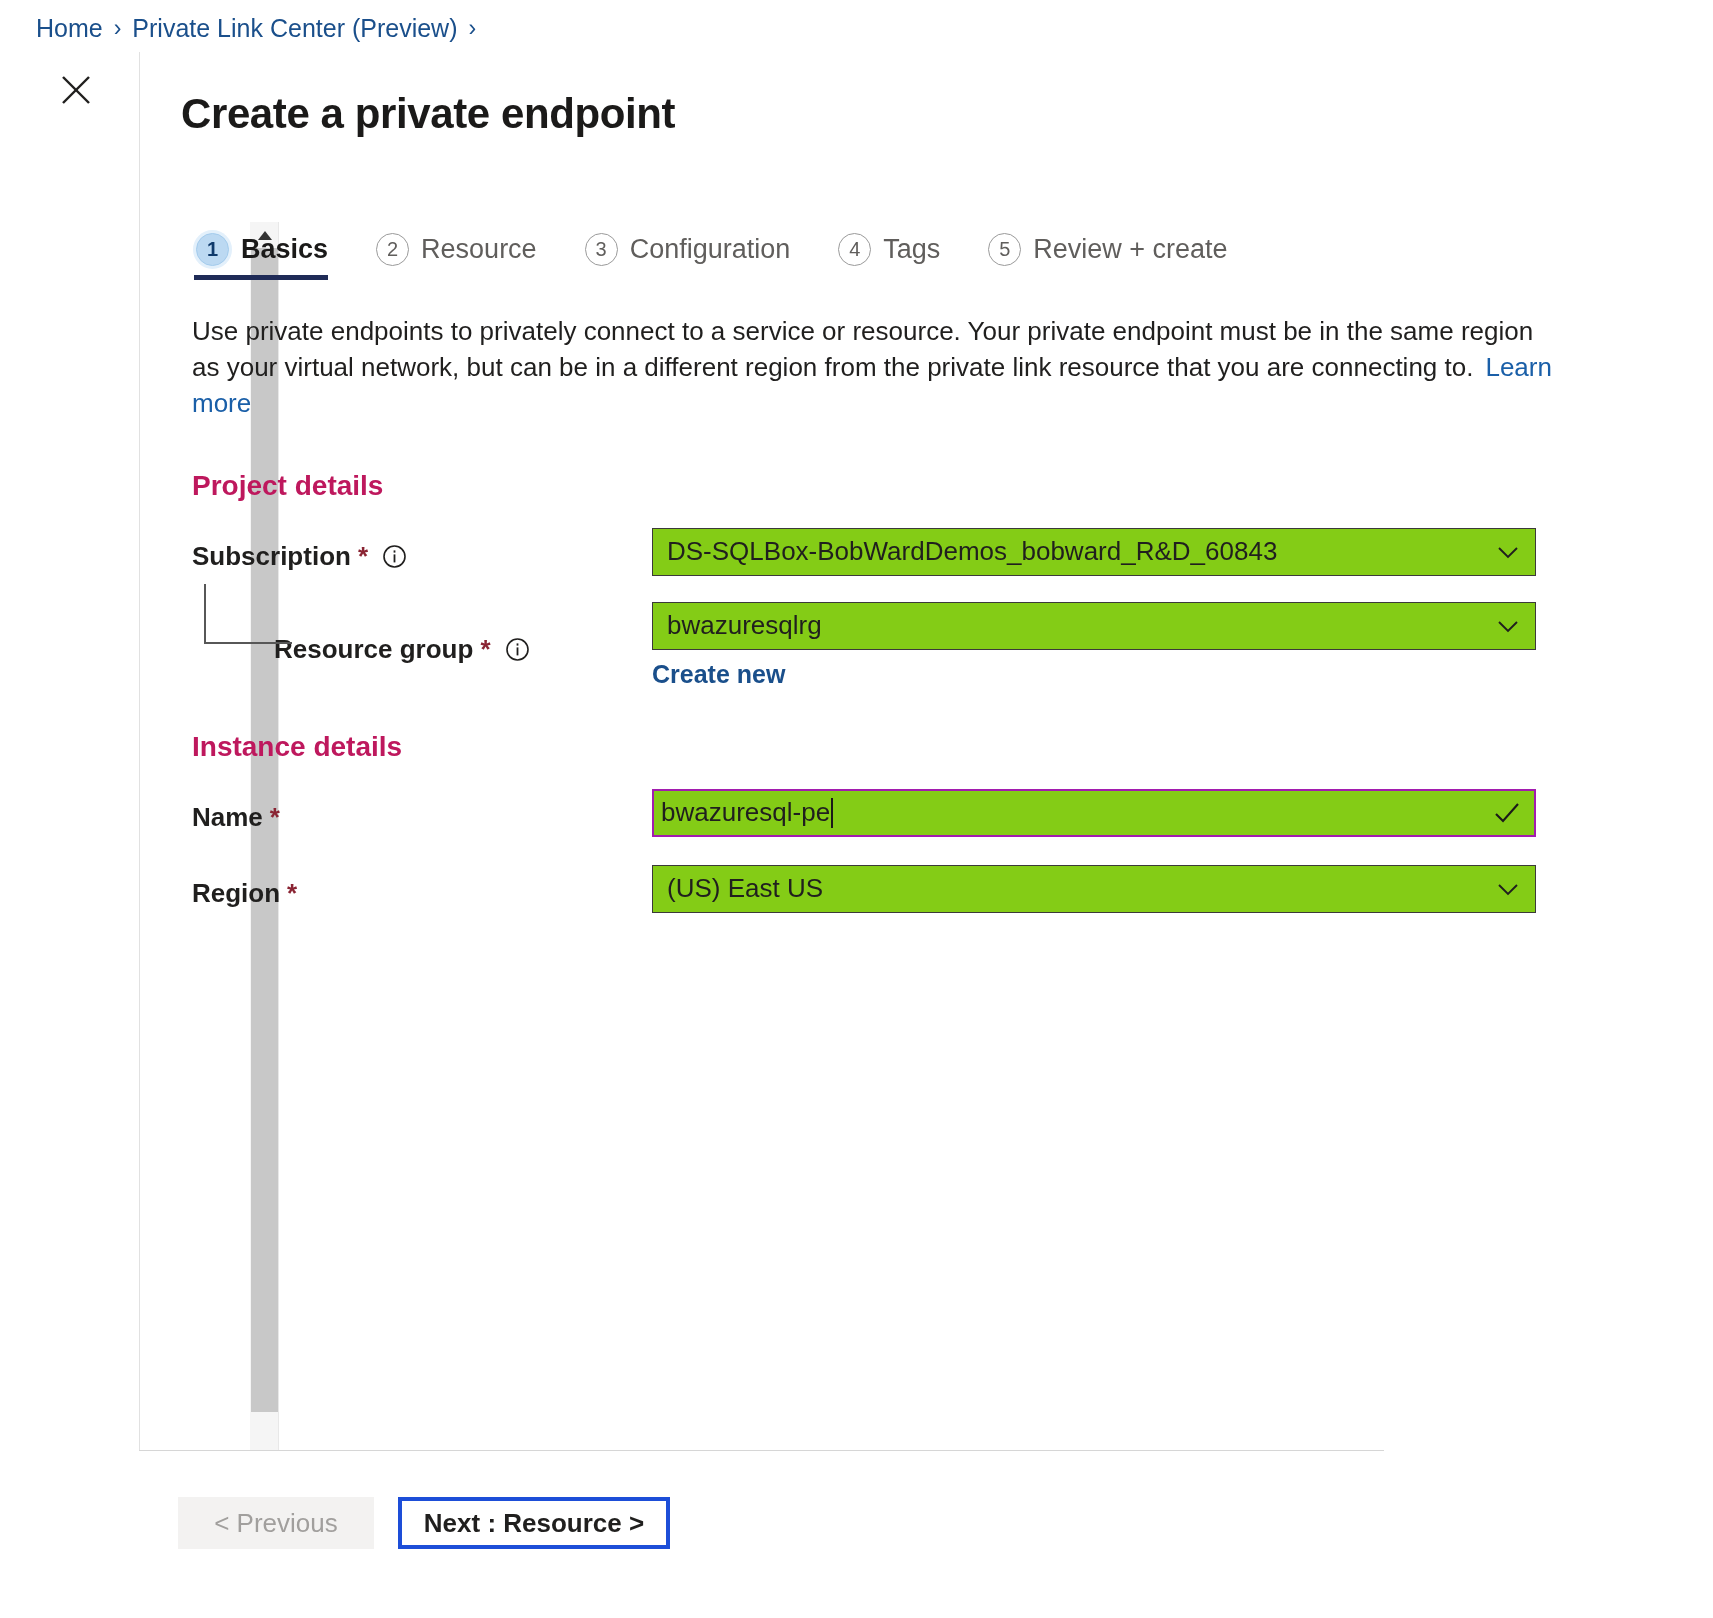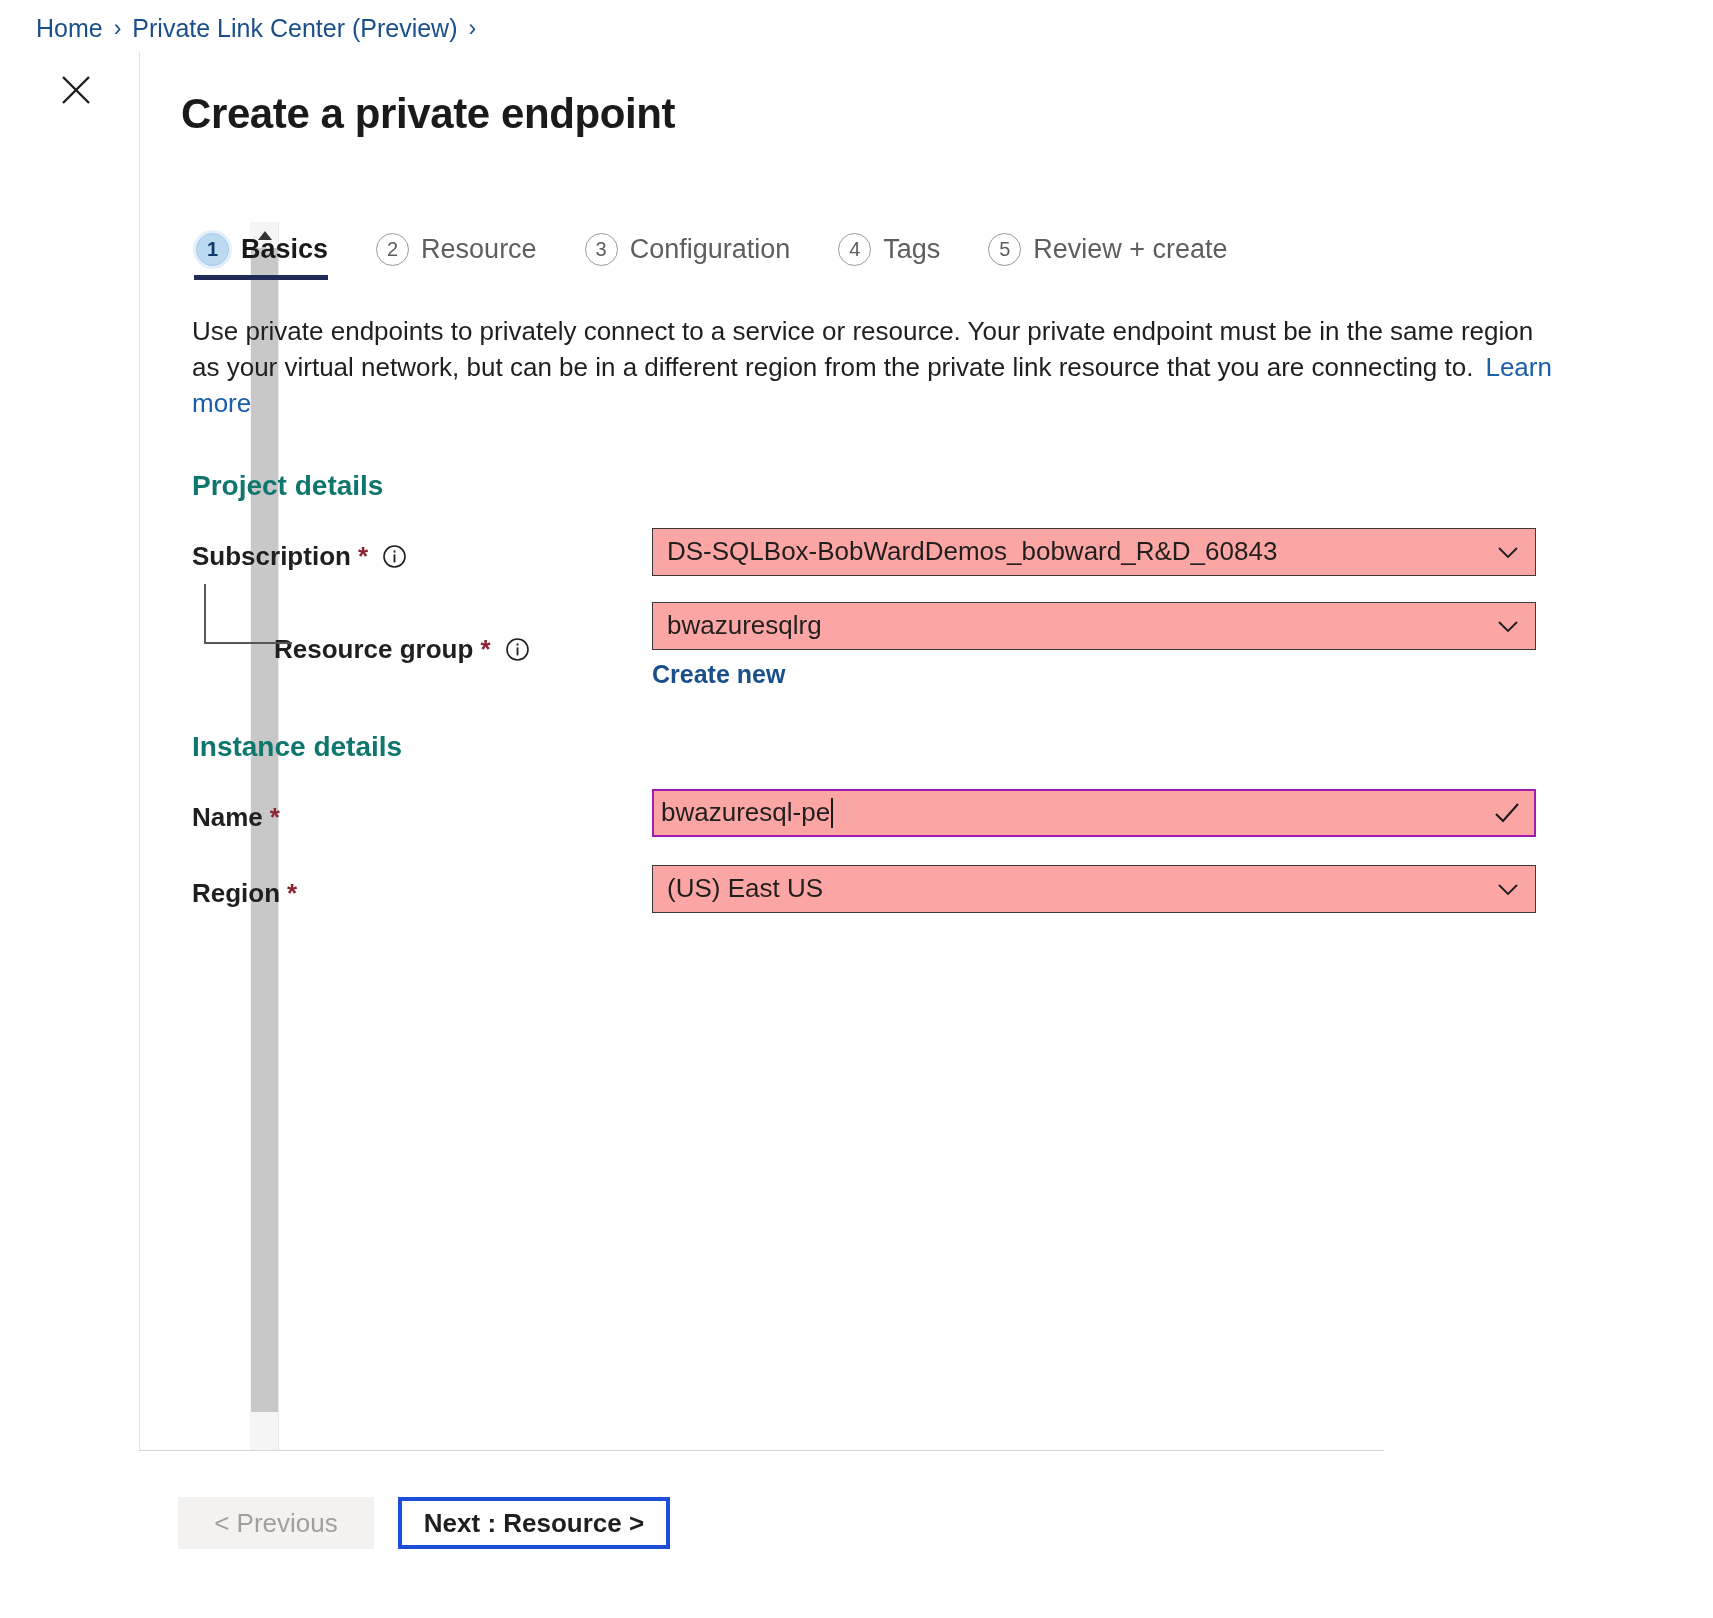--- a/index.html
+++ b/index.html
@@ -162,21 +162,21 @@
     color: #1a5fa8;
     text-decoration: none;
     margin-left: 12px;
     cursor: pointer;
   }
 
   
   .section-head {
     font-size: 28px;
     font-weight: 700;
-    color: #0f766e;
+    color: #be185d;
     margin-top: 48px;
     margin-bottom: 0;
   }
 
   
   .row {
     position: relative;
     display: flex;
     align-items: center;
     margin-top: 26px;
@@ -213,21 +213,21 @@
     border-left: 2px solid #575757;
     border-bottom: 2px solid #575757;
   }
 
   .field-col { flex: 1 1 auto; max-width: 884px; }
 
   .ctrl {
     position: relative;
     height: 48px;
     border: 1px solid #3b3a39;
-    background: #fca5a5;
+    background: #84cc16;
     display: flex;
     align-items: center;
     padding: 0 46px 0 14px;
     font-size: 26px;
     color: #201f1e;
     cursor: pointer;
     width: 884px;
   }
   .ctrl.focused {
     border: 2px solid #a21caf;

